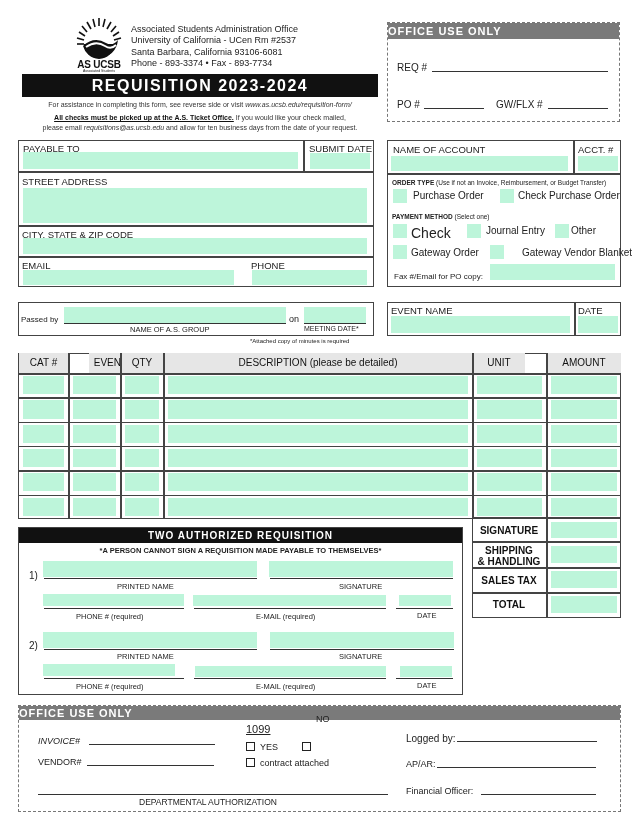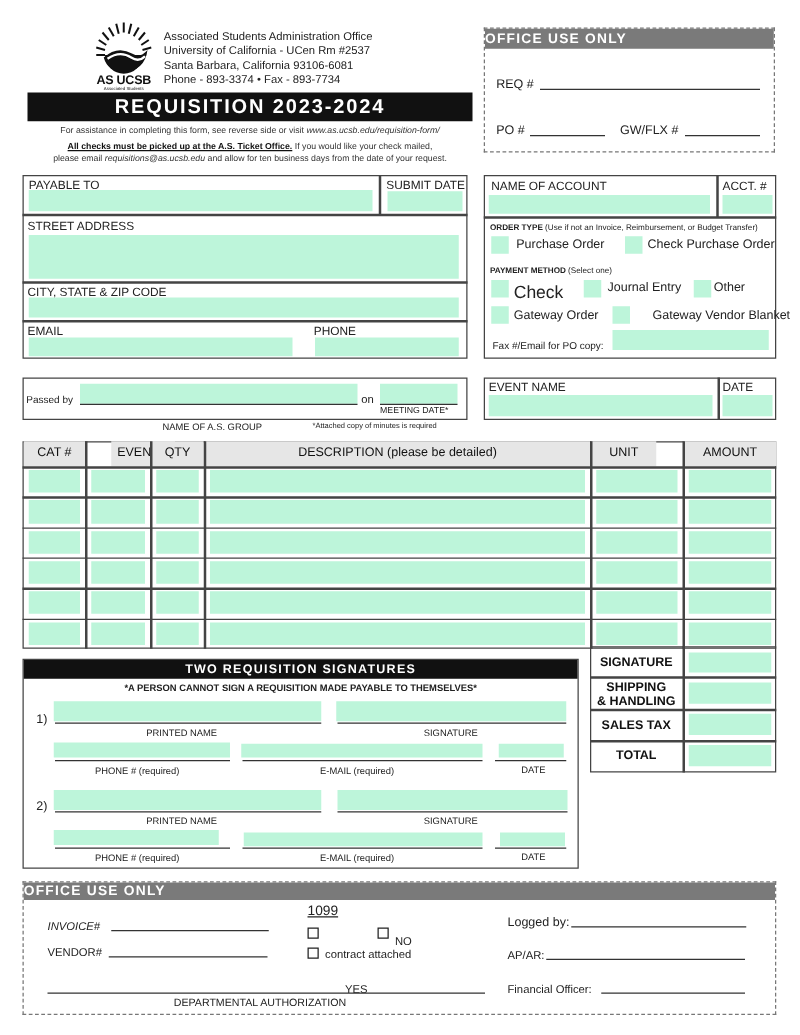--- a/index.html
+++ b/index.html
@@ -152,21 +152,21 @@
 <div class="lbl" style="left:394px;top:272px;font-size:8px;">Fax #/Email for PO copy:</div>
 <div class="fill" style="left:490px;top:264px;width:125px;height:16px;"></div>
 
 <div class="box" style="left:18px;top:302px;width:356px;height:34px;"></div>
 <div class="lbl" style="left:21px;top:315px;font-size:8px;">Passed by</div>
 <div class="fill" style="left:64px;top:307px;width:222px;height:16px;"></div>
 <div class="uline" style="left:64px;top:323px;width:222px;"></div>
 <div class="lbl" style="left:289px;top:314px;font-size:9px;">on</div>
 <div class="fill" style="left:304px;top:307px;width:62px;height:16px;"></div>
 <div class="uline" style="left:304px;top:323px;width:62px;"></div>
-<div class="lbl" style="left:130px;top:325px;font-size:7.5px;margin-top:12px;">NAME OF A.S. GROUP</div>
+<div class="lbl" style="left:130px;top:325px;font-size:7.5px;">NAME OF A.S. GROUP</div>
 <div class="lbl" style="left:304px;top:325px;font-size:7px;">MEETING DATE*</div>
 <div class="lbl" style="left:250px;top:338px;font-size:6px;">*Attached copy of minutes is required</div>
 
 <div class="box" style="left:387px;top:302px;width:234px;height:34px;"></div>
 <div class="vline" style="left:574px;top:302px;height:34px;"></div>
 <div class="lbl" style="left:391px;top:305px;">EVENT NAME</div>
 <div class="fill" style="left:391px;top:316px;width:179px;height:17px;"></div>
 <div class="lbl" style="left:578px;top:305px;">DATE</div>
 <div class="fill" style="left:578px;top:316px;width:40px;height:17px;"></div>
 
@@ -251,21 +251,21 @@
   <div>SHIPPING</div>
   <div>&amp; HANDLING</div>
 </div>
 <div class="fill" style="left:551px;top:546px;width:66px;height:17px;"></div>
 <div class="tot-lbl" style="top:575px;">SALES TAX</div>
 <div class="fill" style="left:551px;top:571px;width:66px;height:17px;"></div>
 <div class="tot-lbl" style="top:599px;">TOTAL</div>
 <div class="fill" style="left:551px;top:596px;width:66px;height:17px;"></div>
 
 <div class="box" style="left:18px;top:527px;width:445px;height:168px;"></div>
-<div class="sig-head">TWO REQUISITION SIGNATURES</div>
+<div class="sig-head">TWO AUTHORIZED REQUISITION</div>
 <div class="lbl" style="left:19px;top:546px;width:443px;text-align:center;font-size:7.5px;font-weight:bold;">*A PERSON CANNOT SIGN A REQUISITION MADE PAYABLE TO THEMSELVES*</div>
 
 <div class="lbl" style="left:29px;top:570px;font-size:10px;">1)</div>
 <div class="fill" style="left:43px;top:561px;width:214px;height:16px;"></div>
 <div class="uline" style="left:44px;top:578px;width:213px;"></div>
 <div class="fill" style="left:269px;top:561px;width:184px;height:16px;"></div>
 <div class="uline" style="left:270px;top:578px;width:183px;"></div>
 <div class="lbl sm" style="left:117px;top:582px;">PRINTED NAME</div>
 <div class="lbl sm" style="left:339px;top:582px;">SIGNATURE</div>
 <div class="fill" style="left:43px;top:594px;width:141px;height:12px;"></div>
@@ -298,23 +298,23 @@
 <div class="ou-box" style="left:18px;top:705px;width:603px;height:107px;">
   <div class="ou-head" style="height:14px;line-height:14px;">OFFICE USE ONLY</div>
 </div>
 <div class="lbl" style="left:38px;top:736px;font-size:9px;font-style:italic;">INVOICE#</div>
 <div class="uline" style="left:89px;top:744px;width:126px;"></div>
 <div class="lbl" style="left:38px;top:757px;font-size:9px;">VENDOR#</div>
 <div class="uline" style="left:87px;top:765px;width:127px;"></div>
 
 <div class="lbl" style="left:246px;top:723px;font-size:11px;text-decoration:underline;">1099</div>
 <div class="cb" style="left:246px;top:742px;"></div>
-<div class="lbl" style="left:276px;top:742px;font-size:9px;margin-top:44px;">YES</div>
+<div class="lbl" style="left:260px;top:742px;font-size:9px;">YES</div>
 <div class="cb" style="left:302px;top:742px;"></div>
-<div class="lbl" style="left:316px;top:748px;font-size:9px;">NO</div>
+<div class="lbl" style="left:316px;top:714px;font-size:9px;">NO</div>
 <div class="cb" style="left:246px;top:758px;"></div>
 <div class="lbl" style="left:260px;top:758px;font-size:9px;">contract attached</div>
 
 <div class="uline" style="left:38px;top:794px;width:350px;"></div>
 <div class="lbl" style="left:139px;top:797px;font-size:8.5px;">DEPARTMENTAL  AUTHORIZATION</div>
 
 <div class="lbl" style="left:406px;top:733px;font-size:10px;">Logged by:</div>
 <div class="uline" style="left:457px;top:741px;width:140px;"></div>
 <div class="lbl" style="left:406px;top:759px;font-size:9px;">AP/AR:</div>
 <div class="uline" style="left:437px;top:767px;width:159px;"></div>

